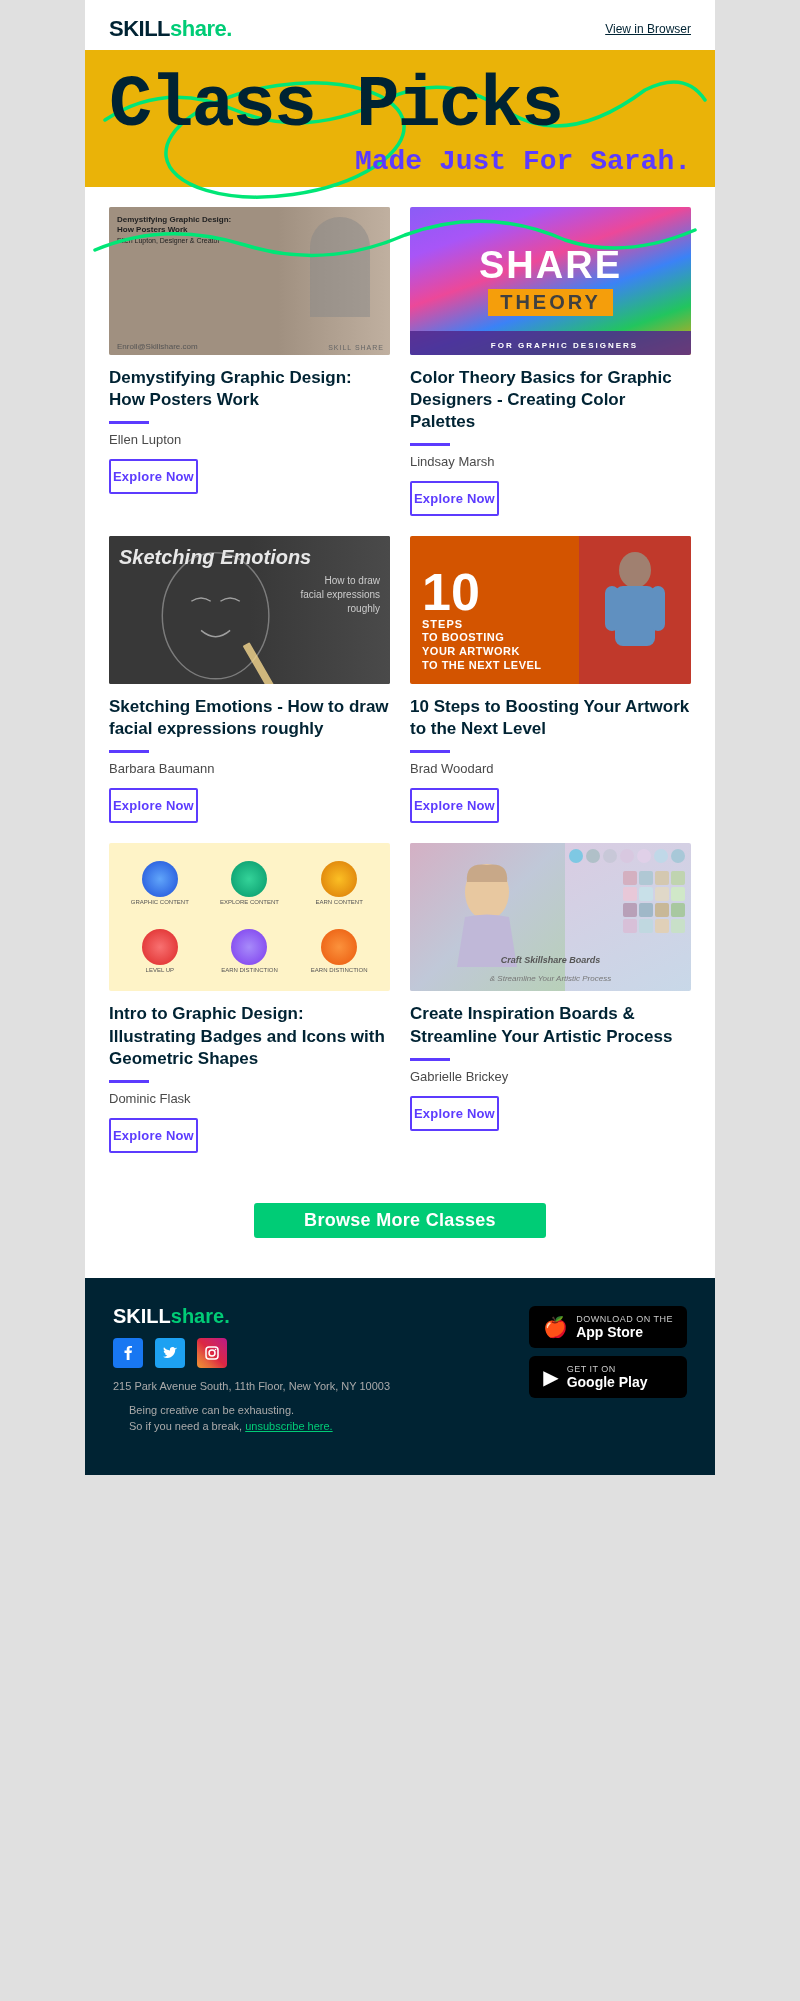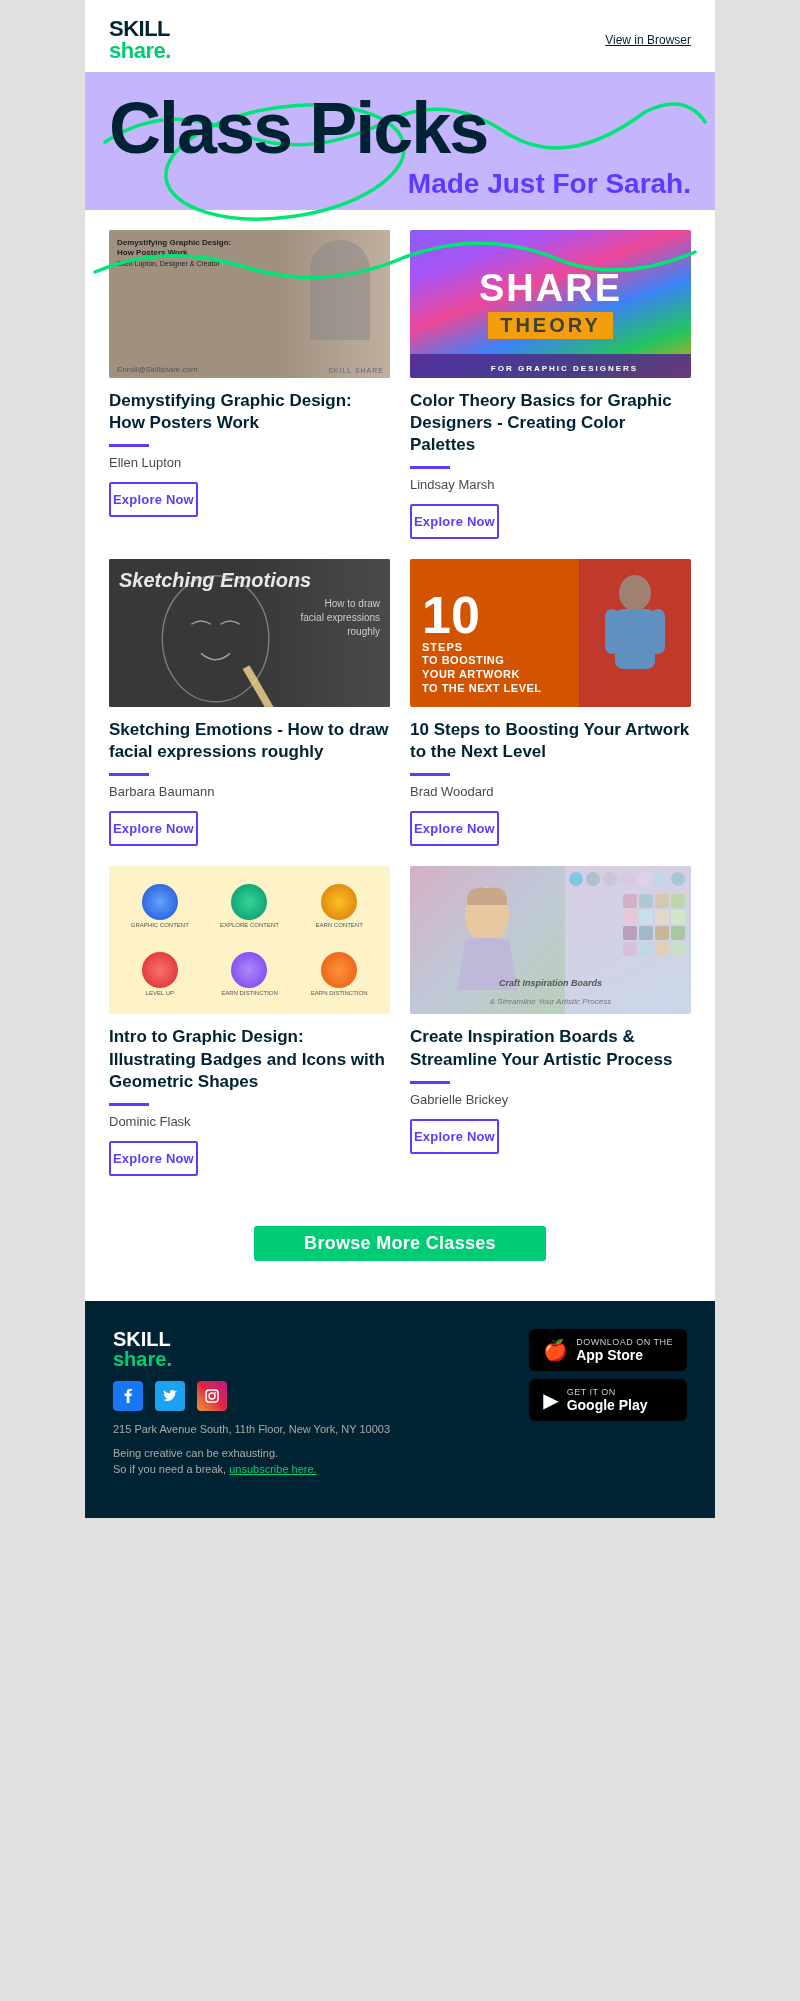--- a/index.html
+++ b/index.html
@@ -17,21 +17,21 @@
     
     .header {
       background: #ffffff;
       padding: 18px 24px 10px;
       display: flex;
       justify-content: space-between;
       align-items: center;
     }
     .logo {
       display: flex;
-      flex-direction: column;
+      flex-direction: row;
       line-height: 1;
     }
     .logo-skill {
       font-size: 22px;
       font-weight: 900;
       color: #002333;
       letter-spacing: -0.5px;
     }
     .logo-share {
       font-size: 22px;
@@ -43,24 +43,25 @@
       color: #00cc76;
     }
     .view-in-browser {
       font-size: 12px;
       color: #002333;
       text-decoration: underline;
       cursor: pointer;
     }
     
     .hero {
-      background: #c4b5fd;
+      background: #eab308;
       padding: 20px 24px 10px;
       position: relative;
       overflow: visible;
+      font-family: Liberation Mono, monospace;
     }
     .hero-title {
       font-size: 72px;
       font-weight: 900;
       color: #002333;
       line-height: 1;
       letter-spacing: -2px;
       position: relative;
       z-index: 2;
     }
@@ -228,20 +229,21 @@
     .social-ig { background: linear-gradient(45deg, #f09433, #e6683c, #dc2743, #cc2366, #bc1888); }
     .footer-address {
       font-size: 11px;
       color: #aaaaaa;
       margin-bottom: 10px;
     }
     .footer-unsub {
       font-size: 11px;
       color: #aaaaaa;
       line-height: 1.5;
+      margin-left: 16px;
     }
     .footer-unsub a {
       color: #00cc76;
     }
     
     .color-theory-card {
       width: 100%;
       height: 148px;
       background: linear-gradient(160deg, #8b5cf6 0%, #a855f7 20%, #ec4899 40%, #3b82f6 60%, #22c55e 80%, #f59e0b 100%);
       display: flex;
@@ -587,21 +589,21 @@
               <div style="position:absolute;left:0;top:0;width:55%;height:100%;background:linear-gradient(135deg,#d4b0c4,#c0c8d8,#b8d0b8);display:flex;align-items:center;justify-content:center;">
                 <svg width="80" height="120" viewBox="0 0 80 120">
                   <ellipse cx="40" cy="35" rx="22" ry="28" fill="#e8c8a0"></ellipse>
                   <path d="M 18 60 Q 40 55 62 60 L 70 110 L 10 110 Z" fill="#c0b8d8"></path>
 
                   <path d="M 20 25 Q 18 5 40 8 Q 62 5 60 25" fill="#c8a888"></path>
                 </svg>
               </div>
 
               <div style="position:absolute;bottom:6px;left:0;right:0;text-align:center;">
-                <span style="font-size:9px;font-weight:700;color:#555;font-style:italic;">Craft Inspiration Boards</span><br>
+                <span style="font-size:9px;font-weight:700;color:#555;font-style:italic;">Craft Skillshare Boards</span><br>
                 <span style="font-size:8px;color:#777;font-style:italic;">&amp; Streamline Your Artistic Process</span>
               </div>
             </div>
           </div>
           <div class="card-title">Create Inspiration Boards &amp; Streamline Your Artistic Process</div>
           <div class="card-divider"></div>
           <div class="card-author">Gabrielle Brickey</div>
           <button class="explore-btn">Explore Now</button>
         </div>
 

